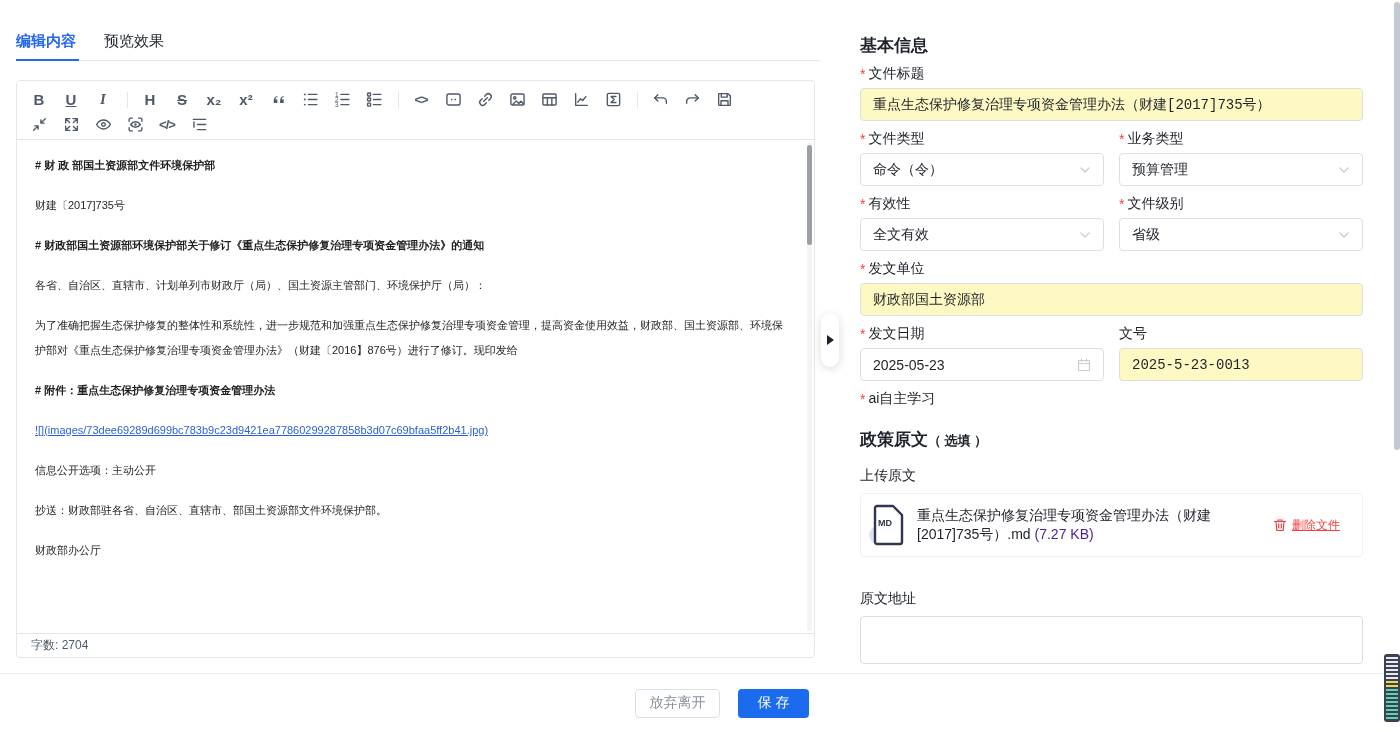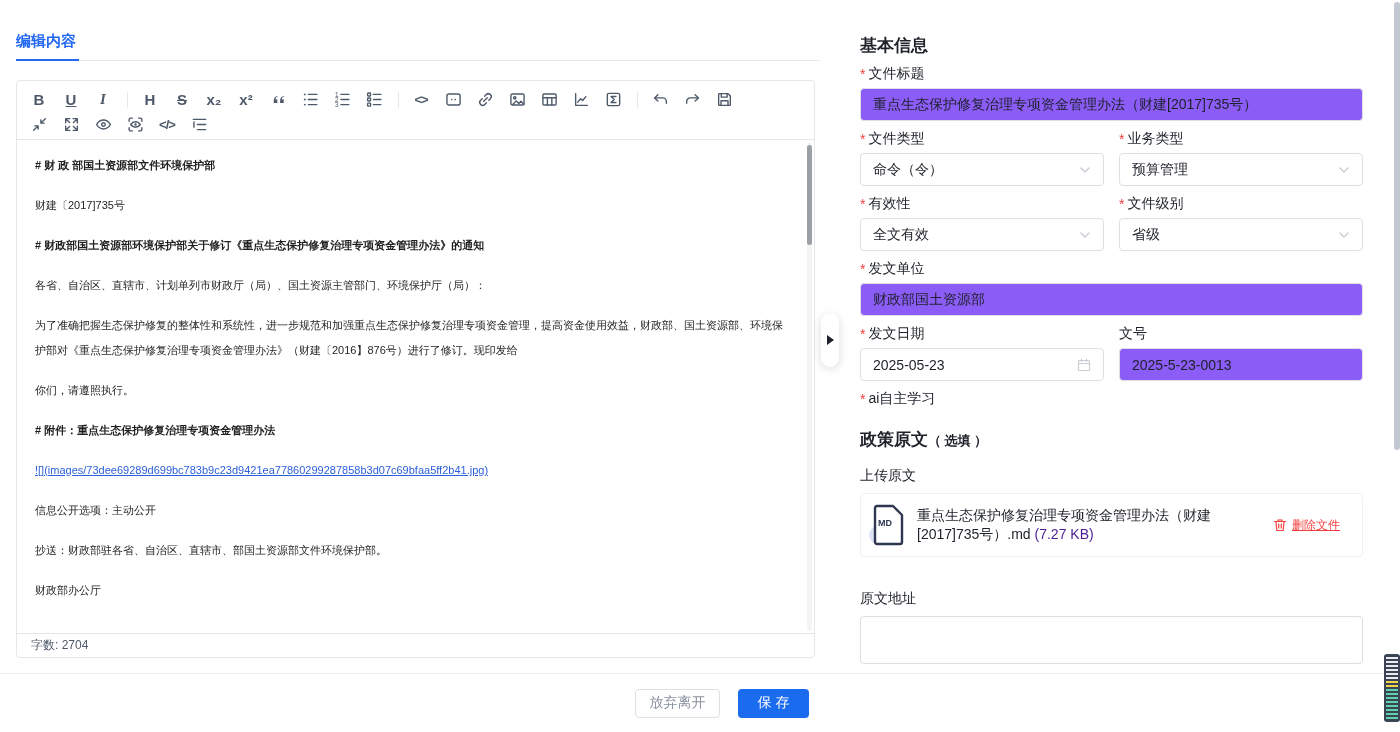--- a/index.html
+++ b/index.html
@@ -1,20 +1,20 @@
 <!DOCTYPE html>
 <html><head>
 <meta charset="utf-8">
 <style>
   html,body{margin:0;padding:0;background:#fff;}
   #app{position:relative;width:1400px;height:732px;background:#fff;overflow:hidden;
        font-family:"Liberation Sans",sans-serif;color:#1d2129;}
 
   
-  .tabs{position:absolute;left:16px;top:32px;display:flex;gap:28px;font-size:15px;flex-direction:column;}
+  .tabs{position:absolute;left:16px;top:32px;display:flex;gap:28px;font-size:15px;}
   .tab{cursor:pointer;color:#1d2129;padding-bottom:10px;}
   .tab.active{color:#2468f2;font-weight:700;}
   .tab-divider{position:absolute;left:16px;top:60px;width:804px;height:1px;background:#e8e9eb;}
   .tab-indicator{position:absolute;left:16px;top:59px;width:63px;height:2px;background:#2468f2;}
 
   
   .editor-card{position:absolute;left:16px;top:80px;width:799px;height:578px;
                border:1px solid #e5e6eb;border-radius:4px;box-sizing:border-box;background:#fff;}
   .toolbar{position:absolute;left:0;top:0;right:0;height:59px;border-bottom:1px solid #e5e6eb;
            padding:6px 0 0 10px;box-sizing:border-box;}
@@ -44,22 +44,22 @@
                  justify-content:center;cursor:pointer;z-index:3;}
   .drawer-toggle .tri{width:0;height:0;border-top:5px solid transparent;border-bottom:5px solid transparent;
                       border-left:7px solid #1d2129;}
 
   
   .form{position:absolute;left:860px;top:0;width:503px;}
   .section-title{margin-top:34px;font-size:17px;font-weight:700;height:22px;}
   .f-label{margin-top:9px;font-size:14px;height:18px;display:flex;align-items:center;}
   .req{color:#f53f3f;margin-right:3px;font-size:14px;}
   .f-input{margin-top:5px;height:33px;box-sizing:border-box;border:1px solid #dcdfe6;border-radius:4px;
-           width:100%;padding:0 12px;font-size:14px;color:#1d2129;outline:none;background:#8b5cf6;
-           font-family:Liberation Sans, sans-serif;}
+           width:100%;padding:0 12px;font-size:14px;color:#1d2129;outline:none;background:#fef9c3;
+           font-family:Liberation Mono, monospace;}
   .two-col{display:flex;gap:15px;}
   .col{flex:1;min-width:0;}
   .f-select{margin-top:5px;height:33px;box-sizing:border-box;border:1px solid #dcdfe6;border-radius:4px;
             display:flex;align-items:center;padding:0 12px;font-size:14px;cursor:pointer;background:#fff;
             justify-content:space-between;}
   .radio-row{display:flex;align-items:center;margin-top:8px;height:18px;cursor:pointer;font-size:14px;gap:8px;}
   .radio-dot{width:15px;height:15px;border-radius:50%;border:1px solid #c9cdd4;box-sizing:border-box;background:#fff;flex:none;}
   .radio-dot.sel{border:none;background:#165dff;position:relative;}
   .radio-dot.sel::after{content:"";position:absolute;left:4.5px;top:4.5px;width:6px;height:6px;border-radius:50%;background:#fff;}
   .policy-title{margin-top:20px;font-size:17px;font-weight:700;height:23px;}
@@ -255,21 +255,20 @@
             </svg>
           </span>
         </div>
     </div>
     <div class="ed-content" id="ed-content">
         <div class="blk h"># 财 政 部国土资源部文件环境保护部</div>
         <div class="blk p">财建〔2017]735号</div>
         <div class="blk h"># 财政部国土资源部环境保护部关于修订《重点生态保护修复治理专项资金管理办法》的通知</div>
         <div class="blk p">各省、自治区、直辖市、计划单列市财政厅（局）、国土资源主管部门、环境保护厅（局）：</div>
         <div class="blk p">为了准确把握生态保护修复的整体性和系统性，进一步规范和加强重点生态保护修复治理专项资金管理，提高资金使用效益，财政部、国土资源部、环境保护部对《重点生态保护修复治理专项资金管理办法》（财建〔2016】876号）进行了修订。现印发给</div>
-        <div class="blk p">你们，请遵照执行。</div>
         <div class="blk h"># 附件：重点生态保护修复治理专项资金管理办法</div>
         <div class="blk link">![](images/73dee69289d699bc783b9c23d9421ea77860299287858b3d07c69bfaa5ff2b41.jpg)</div>
         <div class="blk p">信息公开选项：主动公开</div>
         <div class="blk p">抄送：财政部驻各省、自治区、直辖市、部国土资源部文件环境保护部。</div>
         <div class="blk p">财政部办公厅</div>
       </div>
     <div class="ed-status">
       <span>字数: 2704</span>
     </div>
     <div class="ed-scroll-track">

